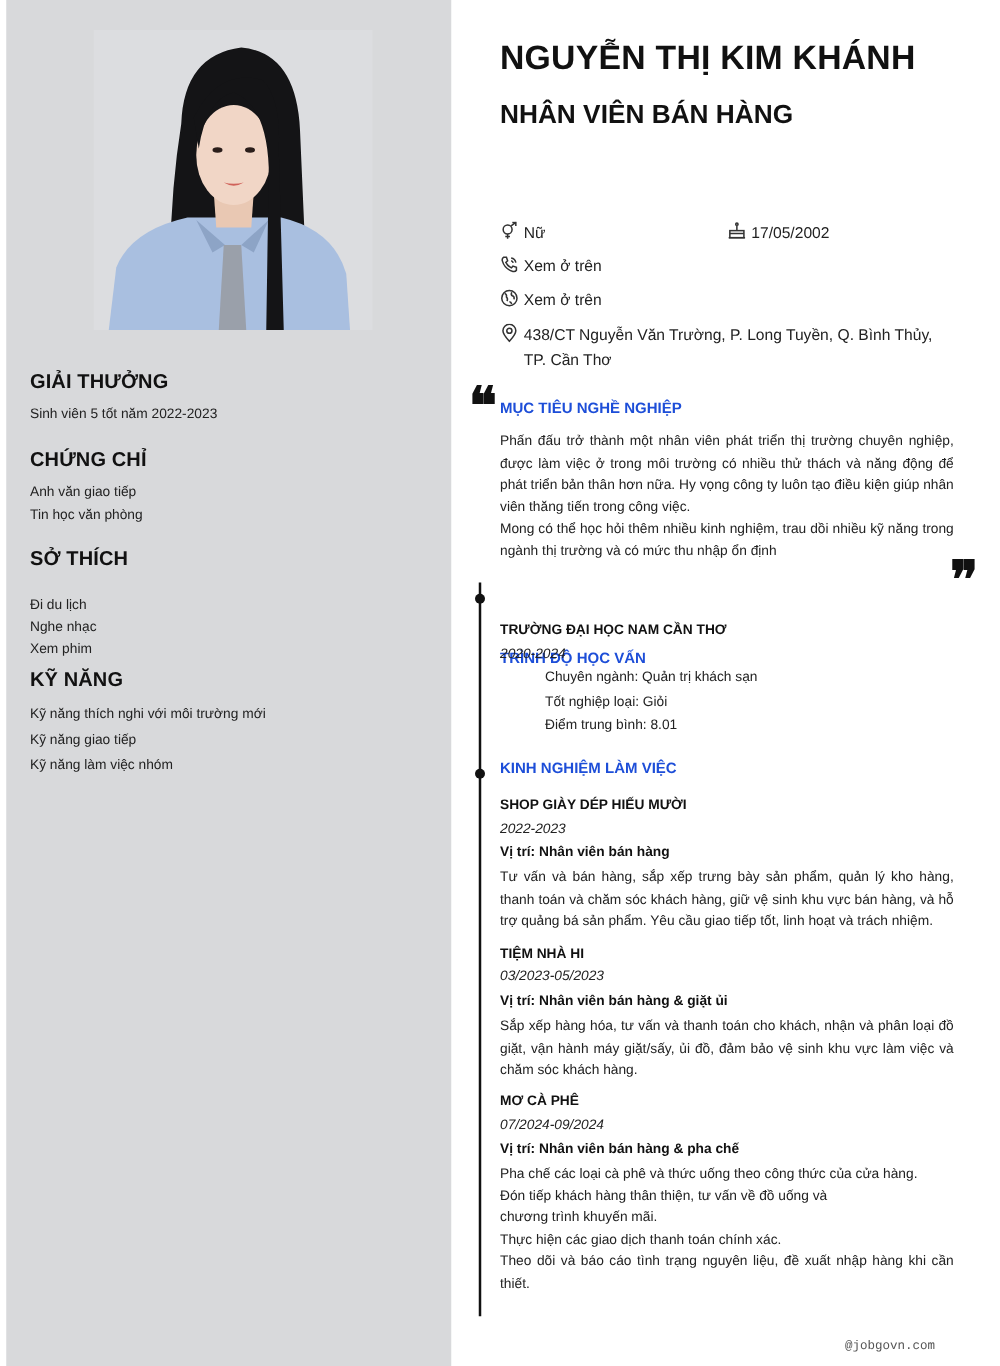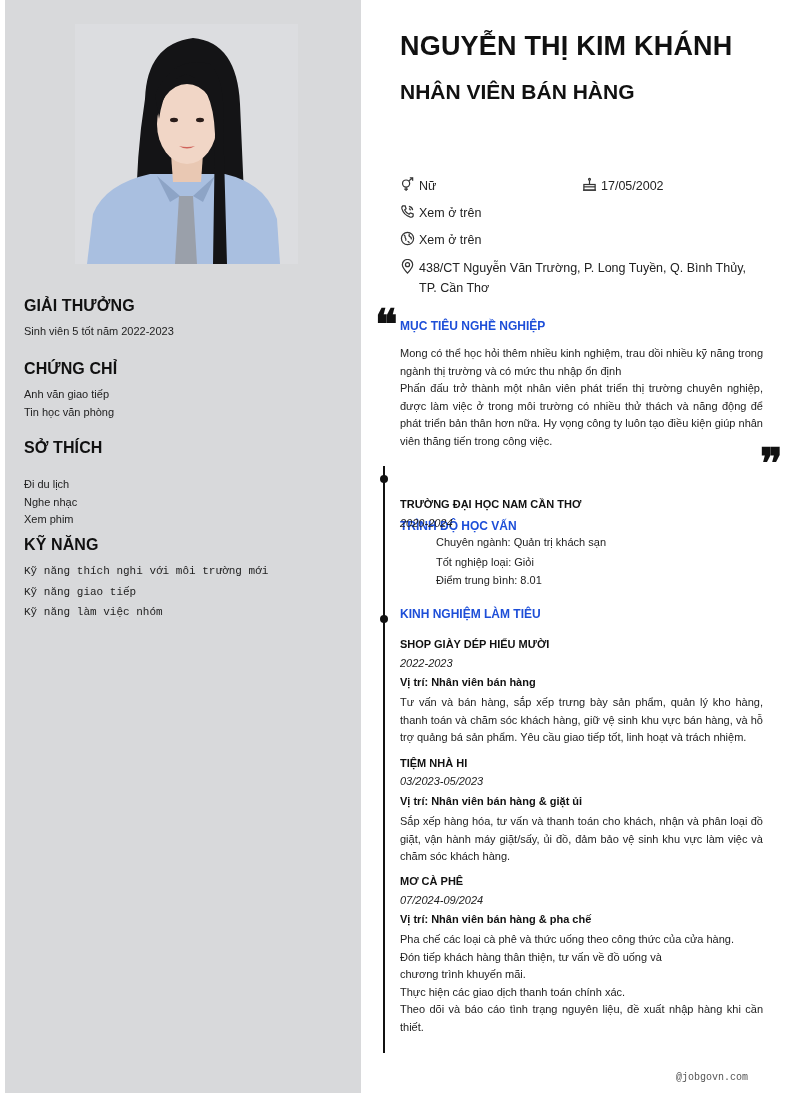--- a/index.html
+++ b/index.html
@@ -87,21 +87,21 @@
   <div class="side-title">SỞ THÍCH</div>
   <div style="margin-top:19px;">
     <div class="side-item">Đi du lịch</div>
     <div class="side-item">Nghe nhạc</div>
     <div class="side-item">Xem phim</div>
   </div>
 </div>
 
 <div class="side-section skills" style="top:536px;">
   <div class="side-title">KỸ NĂNG</div>
-  <div style="margin-top:7px;font-family:Liberation Mono, monospace;">
+  <div style="margin-top:7px;">
     <div class="side-item">Kỹ năng thích nghi với môi trường mới</div>
     <div class="side-item">Kỹ năng giao tiếp</div>
     <div class="side-item">Kỹ năng làm việc nhóm</div>
   </div>
 </div>
 
 <div class="name">NGUYỄN THỊ KIM KHÁNH</div>
 <div class="job-title">NHÂN VIÊN BÁN HÀNG</div>
 
 <div class="info-row" style="left:400px; top:176px;">
@@ -159,37 +159,37 @@
         <path d="M8 15 Q2.5 9 2.5 6 A5.5 5.5 0 0 1 13.5 6 Q13.5 9 8 15 Z"></path>
         <circle cx="8" cy="6" r="2.2"></circle>
       </svg>
   </span>
   <span>438/CT Nguyễn Văn Trường, P. Long Tuyền, Q. Bình Thủy, TP. Cần Thơ</span>
 </div>
 
 <div class="quote-open">❝</div>
 <div class="sec-title" style="top:319px;">MỤC TIÊU NGHỀ NGHIỆP</div>
 <div class="para" style="top:345px;">
+  <div>Phấn đấu trở thành một nhân viên phát triển thị trường chuyên nghiệp, được làm việc ở trong môi trường có nhiều thử thách và năng động để phát triển bản thân hơn nữa. Hy vọng công ty luôn tạo điều kiện giúp nhân viên thăng tiến trong công việc.</div>
   <div>Mong có thể học hỏi thêm nhiều kinh nghiệm, trau dồi nhiều kỹ năng trong ngành thị trường và có mức thu nhập ổn định</div>
-  <div>Phấn đấu trở thành một nhân viên phát triển thị trường chuyên nghiệp, được làm việc ở trong môi trường có nhiều thử thách và năng động để phát triển bản thân hơn nữa. Hy vọng công ty luôn tạo điều kiện giúp nhân viên thăng tiến trong công việc.</div>
 </div>
 <div class="quote-close">❞</div>
 
 <div class="timeline"></div>
 <div class="dot" style="top:475px;"></div>
 <div class="dot" style="top:615px;"></div>
 
 <div class="sec-title" style="top:476px;margin-top:43px;">TRÌNH ĐỘ HỌC VẤN</div>
 <div class="org" style="top:498px;">TRƯỜNG ĐẠI HỌC NAM CẦN THƠ</div>
 <div class="period" style="top:517px;">2020-2024</div>
 <div class="line" style="top:536px;">Chuyên ngành:  Quản trị khách sạn</div>
 <div class="line" style="top:556px;">Tốt nghiệp loại: Giỏi</div>
 <div class="line" style="top:574px;">Điểm trung bình: 8.01</div>
 
-<div class="sec-title" style="top:607px;">KINH NGHIỆM LÀM TIÊU</div>
+<div class="sec-title" style="top:607px;">KINH NGHIỆM LÀM VIỆC</div>
 
 <div class="org" style="top:638px;">SHOP GIÀY DÉP HIẾU MƯỜI</div>
 <div class="period" style="top:657px;">2022-2023</div>
 <div class="role" style="top:676px;">Vị trí: Nhân viên bán hàng</div>
 <div class="para" style="top:694px;">Tư vấn và bán hàng, sắp xếp trưng bày sản phẩm, quản lý kho hàng, thanh toán và chăm sóc khách hàng, giữ vệ sinh khu vực bán hàng, và hỗ trợ quảng bá sản phẩm. Yêu cầu giao tiếp tốt, linh hoạt và trách nhiệm.</div>
 
 <div class="org" style="top:757px;">TIỆM NHÀ HI</div>
 <div class="period" style="top:775px;">03/2023-05/2023</div>
 <div class="role" style="top:795px;">Vị trí: Nhân viên bán hàng &amp; giặt ủi</div>
 <div class="para" style="top:813px;">Sắp xếp hàng hóa, tư vấn và thanh toán cho khách, nhận và phân loại đồ giặt, vận hành máy giặt/sấy, ủi đồ, đảm bảo vệ sinh khu vực làm việc và chăm sóc khách hàng.</div>

